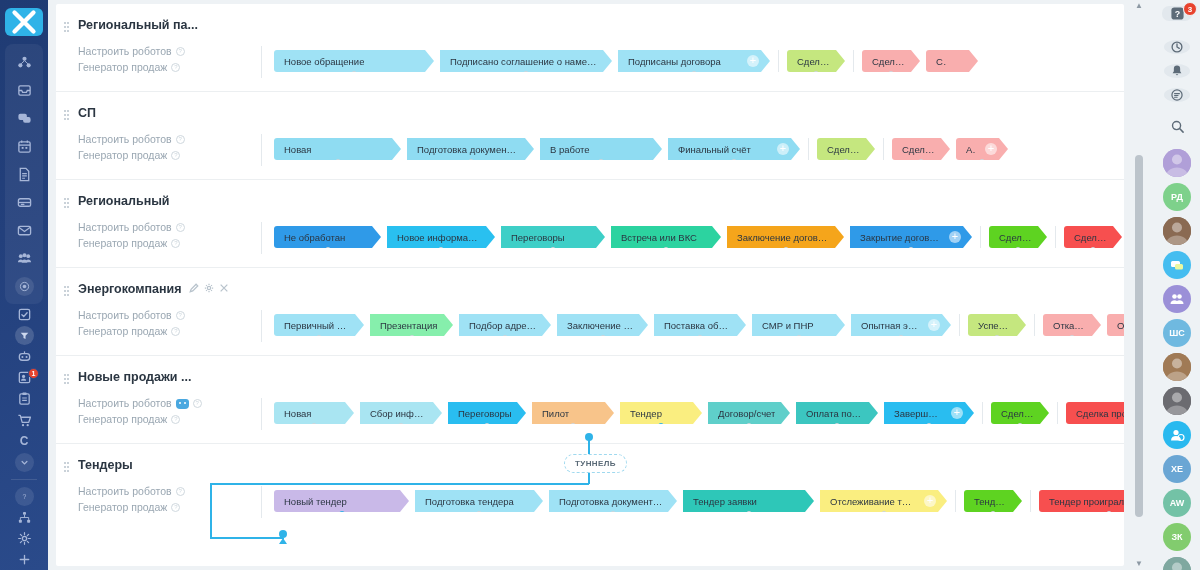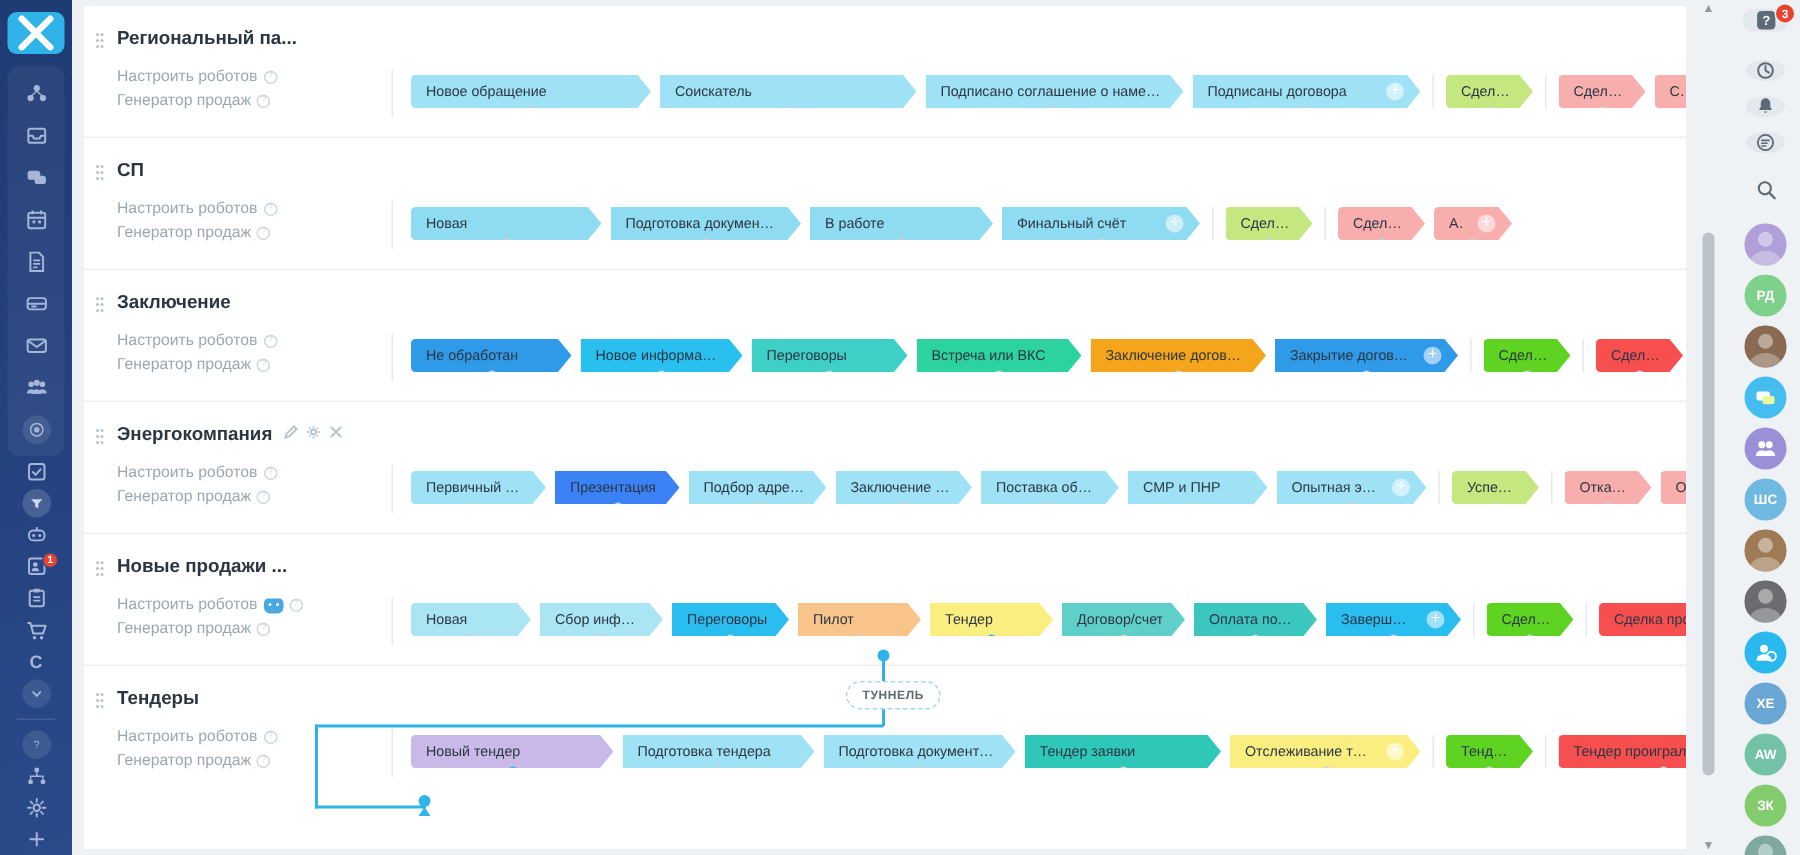--- a/index.html
+++ b/index.html
@@ -418,24 +418,20 @@
               <span>Генератор продаж</span>
               <span class="q-icon">?</span>
             </div>
           </div>
           <div class="vdiv"></div>
           <div class="stages">
             <div class="stage first" style="background: rgb(159, 226, 245); width: 160px;">
               <span style="overflow: hidden; text-overflow: ellipsis; white-space: nowrap;">Новое обращение</span>
               <span class="st-dot"></span>
             </div>
-            <div class="stage" style="background: rgb(159, 226, 245); width: 171px;">
-              <span style="overflow: hidden; text-overflow: ellipsis; white-space: nowrap;">Соискатель</span>
-              <span class="st-dot"></span>
-            </div>
             <div class="stage" style="background: rgb(159, 226, 245); width: 172px;">
               <span style="overflow: hidden; text-overflow: ellipsis; white-space: nowrap;">Подписано соглашение о намерениях</span>
               <span class="st-dot"></span>
             </div>
             <div class="stage has-plus" style="background: rgb(159, 226, 245); width: 152px;">
               <span style="overflow: hidden; text-overflow: ellipsis; white-space: nowrap;">Подписаны договора</span>
               <span class="plus">+</span>
               <span class="st-dot"></span>
             </div>
             <div class="grp-sep"></div>
@@ -515,21 +511,21 @@
           <div class="row-left">
             <div class="drag-dots">
               <i></i>
               <i></i>
               <i></i>
               <i></i>
               <i></i>
               <i></i>
             </div>
             <div class="row-title">
-              <span>Заключение</span>
+              <span>Региональный</span>
             </div>
             <div class="row-sub">
               <span>Настроить роботов</span>
               <span class="q-icon">?</span>
             </div>
             <div class="row-sub" style="margin-top: 1px;">
               <span>Генератор продаж</span>
               <span class="q-icon">?</span>
             </div>
           </div>
@@ -605,21 +601,21 @@
               <span>Генератор продаж</span>
               <span class="q-icon">?</span>
             </div>
           </div>
           <div class="vdiv"></div>
           <div class="stages">
             <div class="stage first" style="background: rgb(159, 226, 245); width: 90px;">
               <span style="overflow: hidden; text-overflow: ellipsis; white-space: nowrap;">Первичный конт...</span>
               <span class="st-dot"></span>
             </div>
-            <div class="stage" style="background: #3b82f6; width: 83px;">
+            <div class="stage" style="background: #86efac; width: 83px;">
               <span style="overflow: hidden; text-overflow: ellipsis; white-space: nowrap;">Презентация</span>
               <span class="st-dot"></span>
             </div>
             <div class="stage" style="background: rgb(159, 226, 245); width: 92px;">
               <span style="overflow: hidden; text-overflow: ellipsis; white-space: nowrap;">Подбор адресно...</span>
               <span class="st-dot"></span>
             </div>
             <div class="stage" style="background: rgb(159, 226, 245); width: 91px;">
               <span style="overflow: hidden; text-overflow: ellipsis; white-space: nowrap;">Заключение согл...</span>
               <span class="st-dot"></span>

